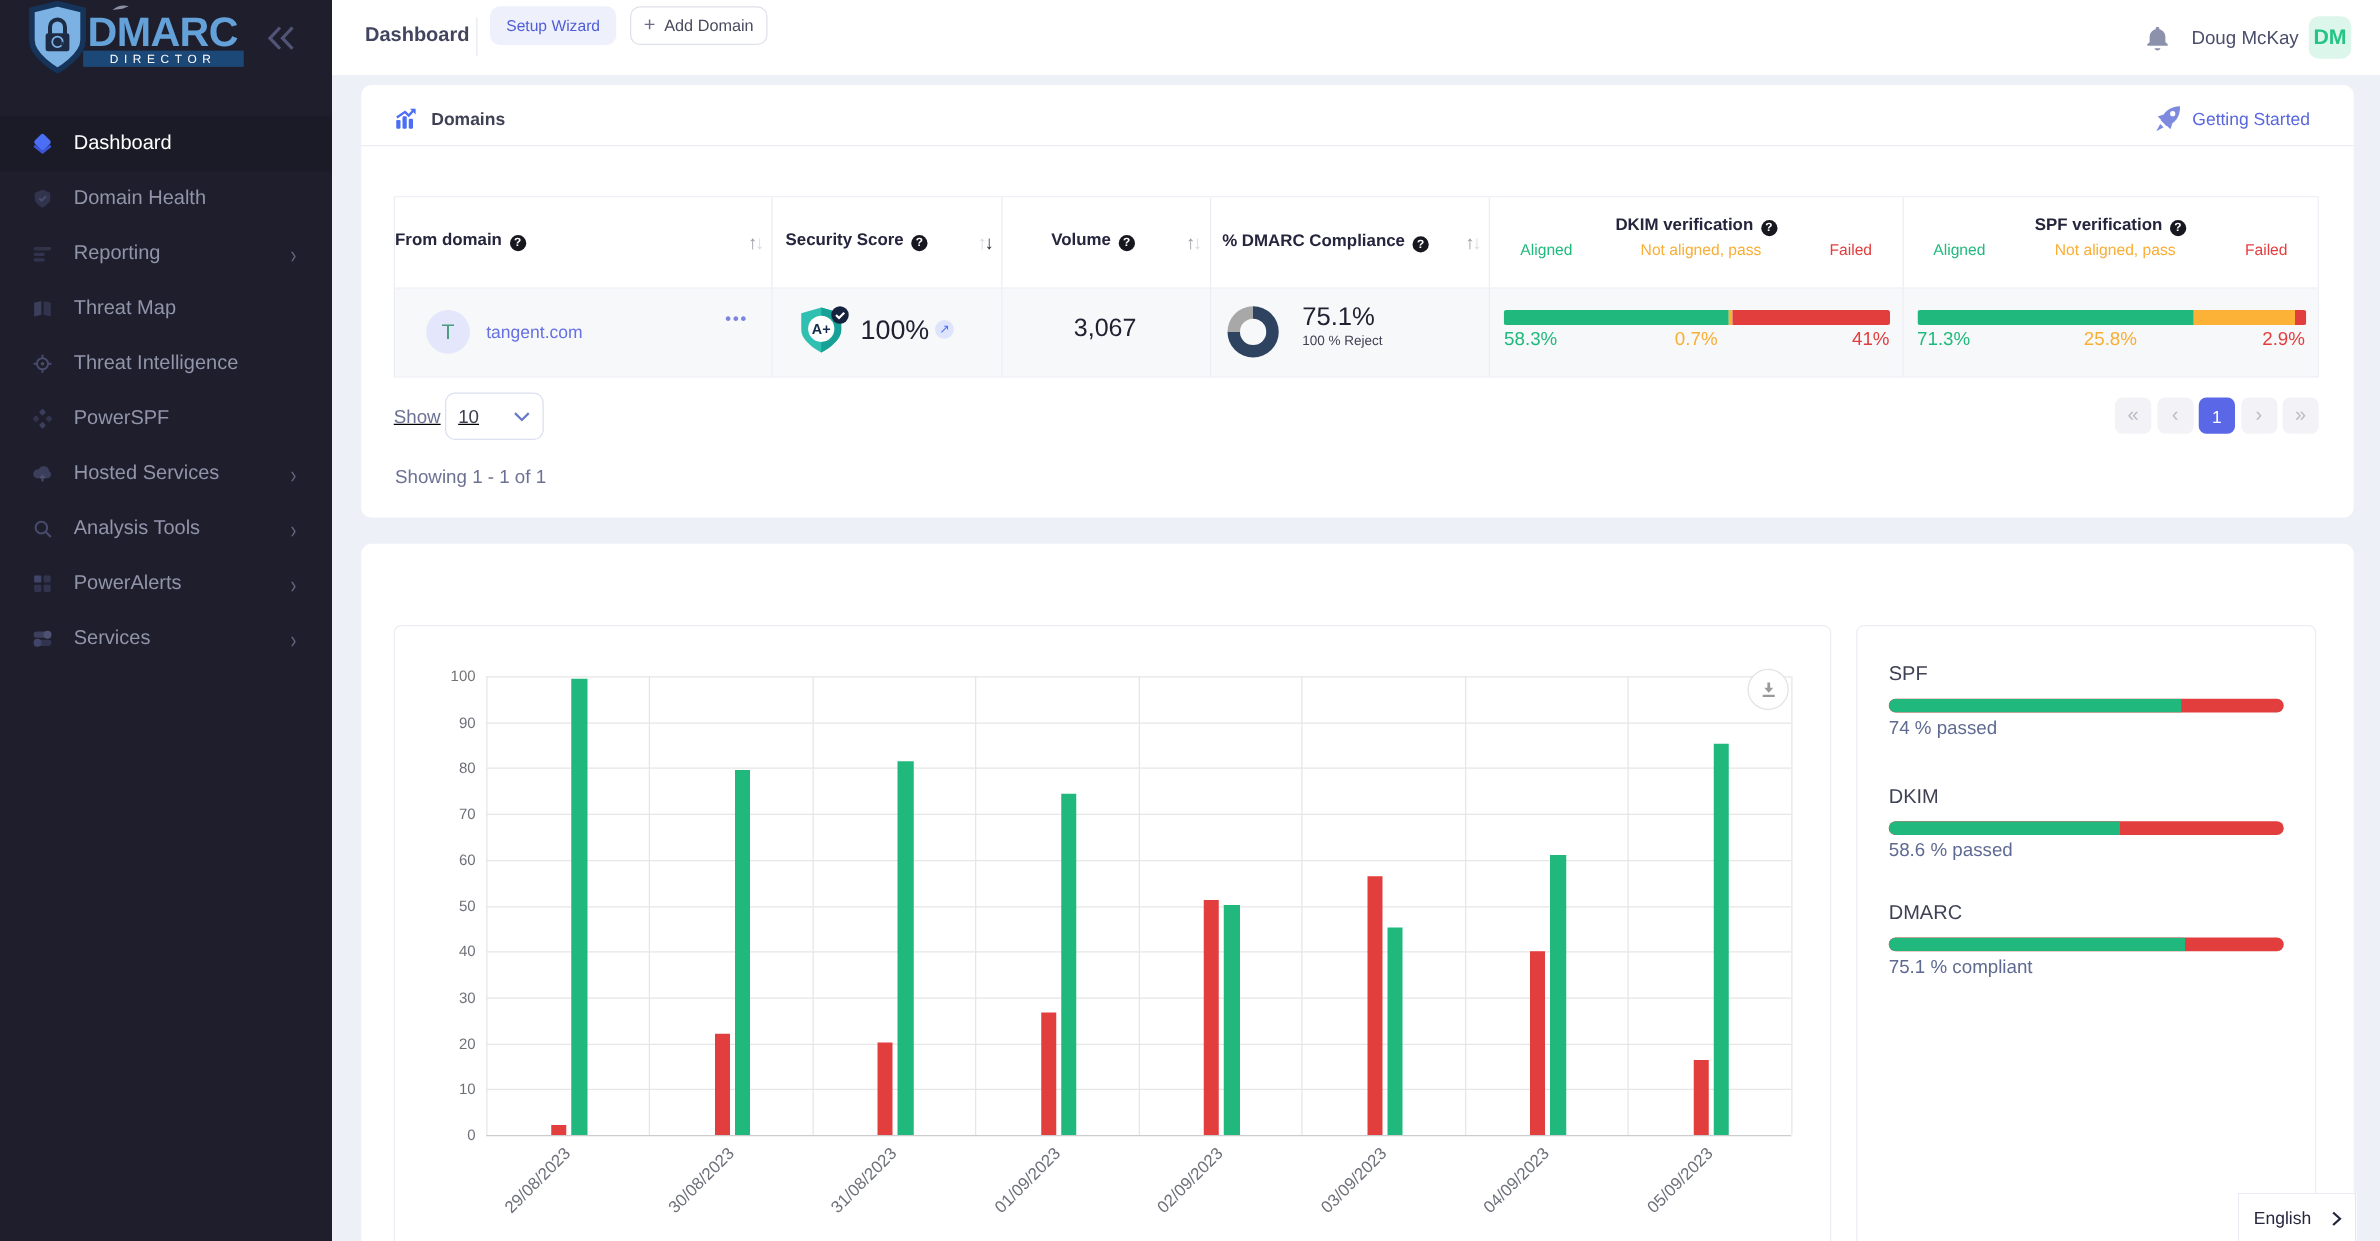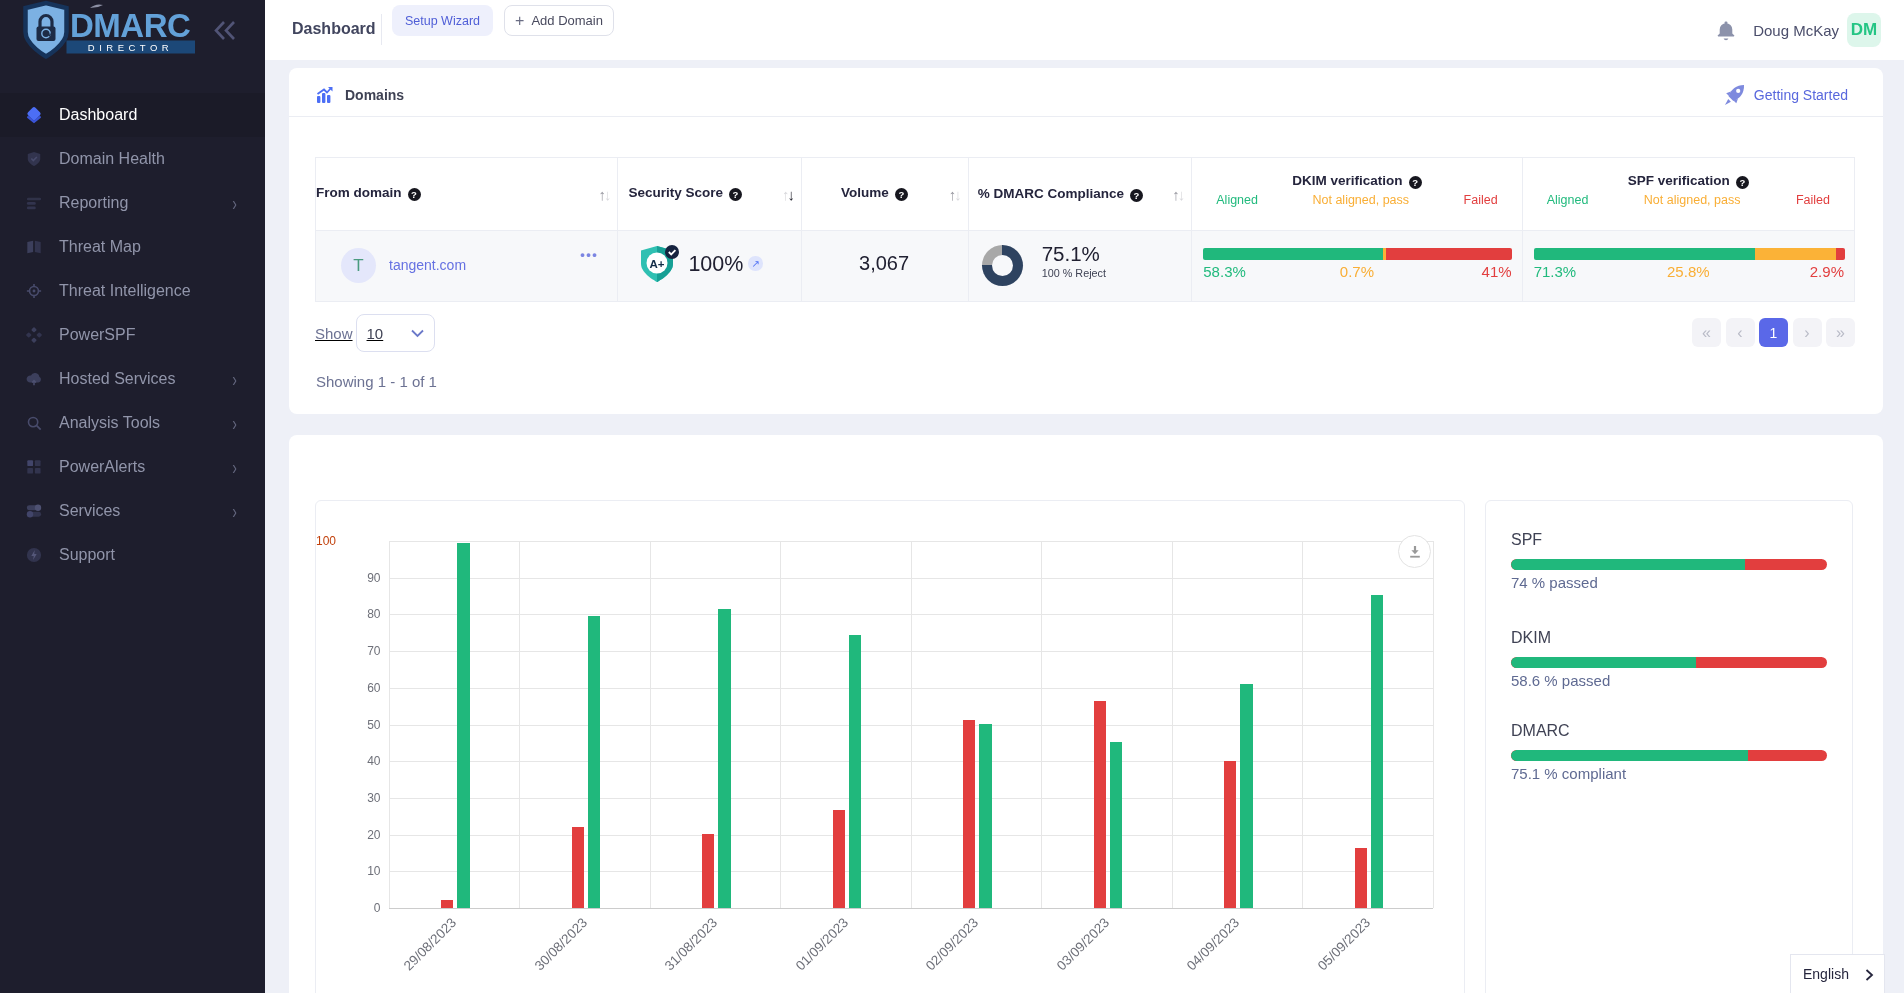--- a/index.html
+++ b/index.html
@@ -168,29 +168,20 @@
           <svg width="18" height="18" viewBox="0 0 18 18">
             <rect x="1" y="2.5" width="12" height="5.6" rx="2.8" fill="#3c3f5c"></rect>
             <circle cx="13.5" cy="5.3" r="3.6" fill="#4e5172"></circle>
             <rect x="5" y="9.9" width="12" height="5.6" rx="2.8" fill="#32344e"></rect>
             <circle cx="4.5" cy="12.7" r="3.6" fill="#42456a"></circle>
           </svg>
         </span>
         <span>Services</span>
         <span class="chev">›</span>
       </div>
-      <div class="mitem">
-        <span class="mico">
-          <svg width="18" height="18" viewBox="0 0 18 18">
-            <circle cx="9" cy="9" r="8" fill="#32344e"></circle>
-            <path d="M9.8 3.5 L6 10 H8.7 L8 14.5 L12 8 H9.3 Z" fill="#55587a"></path>
-          </svg>
-        </span>
-        <span>Support</span>
-      </div>
     </div>
 </div>
 
 <div id="topbar">
   <div id="pgtitle">Dashboard</div>
   <div id="tdivider"></div>
   <div class="btn" id="btn-setup">Setup Wizard</div>
   <div class="btn" id="btn-add"><span style="font-size:16px;margin-right:7px;color:#6a6d84;">+</span> Add Domain</div>
   <svg id="bell" width="18" height="20" viewBox="0 0 18 20">
       <g fill="#8c92ab">
@@ -346,21 +337,21 @@
         <div style="position:absolute;left:0;top:216.5px;width:64.5px;text-align:right;font-size:12px;color:#6e7079;">50</div>
         <div style="position:absolute;left:72.5px;top:186.8px;width:1044px;height:1px;background:#e6e6e6;"></div>
         <div style="position:absolute;left:0;top:179.8px;width:64.5px;text-align:right;font-size:12px;color:#6e7079;">60</div>
         <div style="position:absolute;left:72.5px;top:150.1px;width:1044px;height:1px;background:#e6e6e6;"></div>
         <div style="position:absolute;left:0;top:143.1px;width:64.5px;text-align:right;font-size:12px;color:#6e7079;">70</div>
         <div style="position:absolute;left:72.5px;top:113.4px;width:1044px;height:1px;background:#e6e6e6;"></div>
         <div style="position:absolute;left:0;top:106.4px;width:64.5px;text-align:right;font-size:12px;color:#6e7079;">80</div>
         <div style="position:absolute;left:72.5px;top:76.7px;width:1044px;height:1px;background:#e6e6e6;"></div>
         <div style="position:absolute;left:0;top:69.7px;width:64.5px;text-align:right;font-size:12px;color:#6e7079;">90</div>
         <div style="position:absolute;left:72.5px;top:40.0px;width:1044px;height:1px;background:#e6e6e6;"></div>
-        <div style="position:absolute;left:0;top:33.0px;width:64.5px;font-size:12px;color:#c2410c;">100</div>
+        <div style="position:absolute;left:0;top:33.0px;width:64.5px;text-align:right;font-size:12px;color:#737373;">100</div>
         <div style="position:absolute;left:72.5px;top:40px;width:1px;height:367px;background:#e6e6e6;"></div>
         <div style="position:absolute;left:203.0px;top:40px;width:1px;height:367px;background:#e6e6e6;"></div>
         <div style="position:absolute;left:333.5px;top:40px;width:1px;height:367px;background:#e6e6e6;"></div>
         <div style="position:absolute;left:464.0px;top:40px;width:1px;height:367px;background:#e6e6e6;"></div>
         <div style="position:absolute;left:594.5px;top:40px;width:1px;height:367px;background:#e6e6e6;"></div>
         <div style="position:absolute;left:725.0px;top:40px;width:1px;height:367px;background:#e6e6e6;"></div>
         <div style="position:absolute;left:855.5px;top:40px;width:1px;height:367px;background:#e6e6e6;"></div>
         <div style="position:absolute;left:986.0px;top:40px;width:1px;height:367px;background:#e6e6e6;"></div>
         <div style="position:absolute;left:1116.5px;top:40px;width:1px;height:367px;background:#e6e6e6;"></div>
         <div style="position:absolute;left:125.3px;top:398.9px;width:12px;height:8.1px;background:#e23e3e;"></div>

